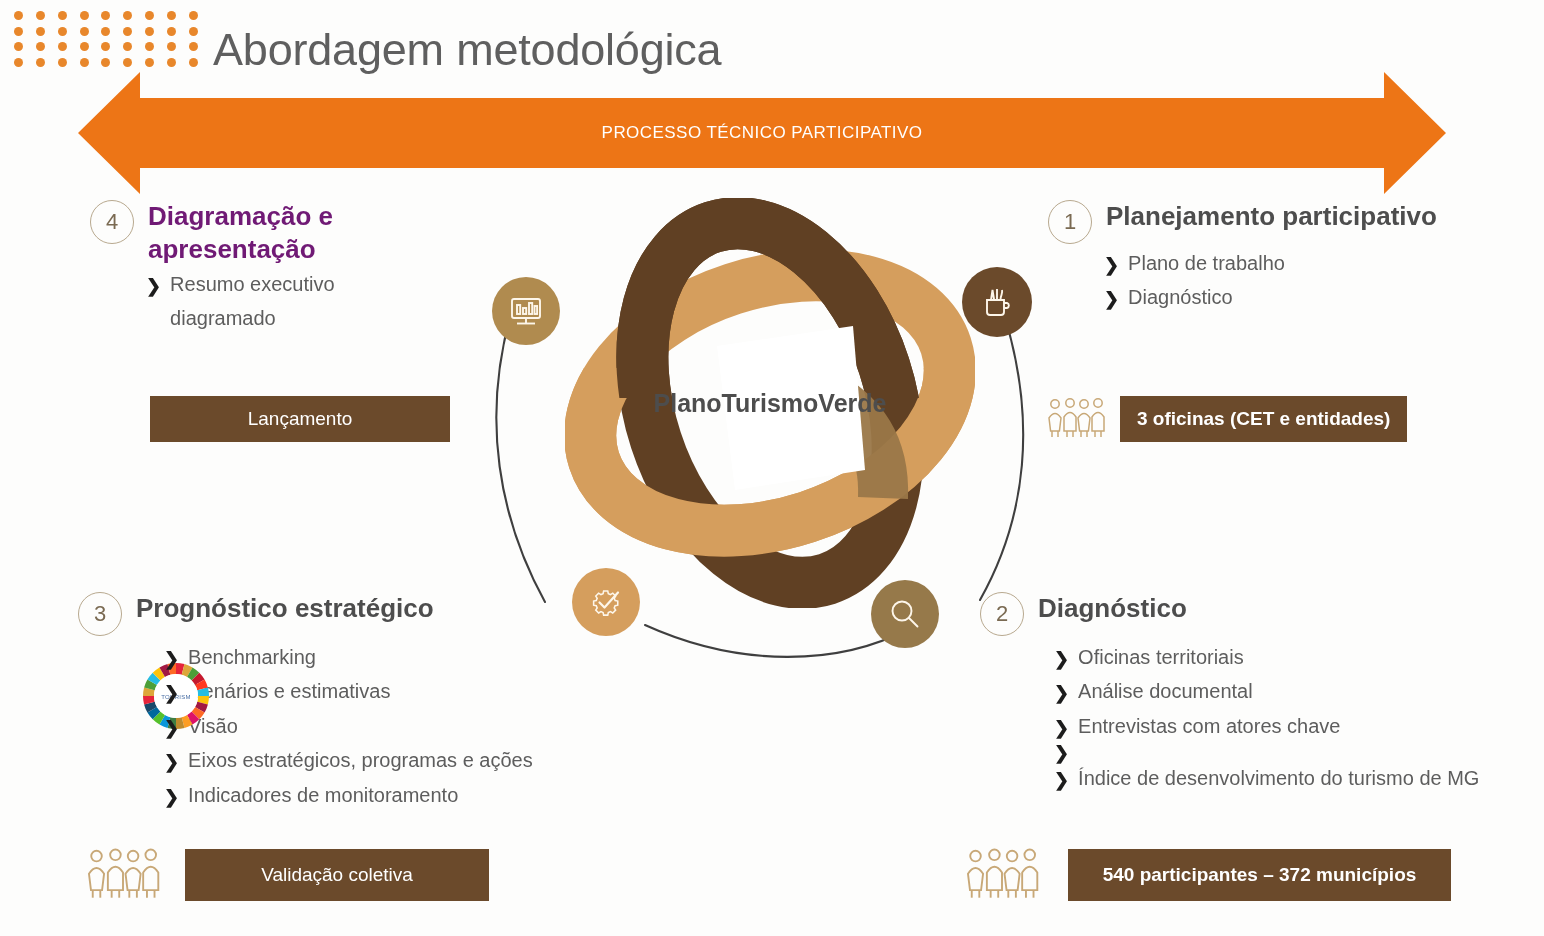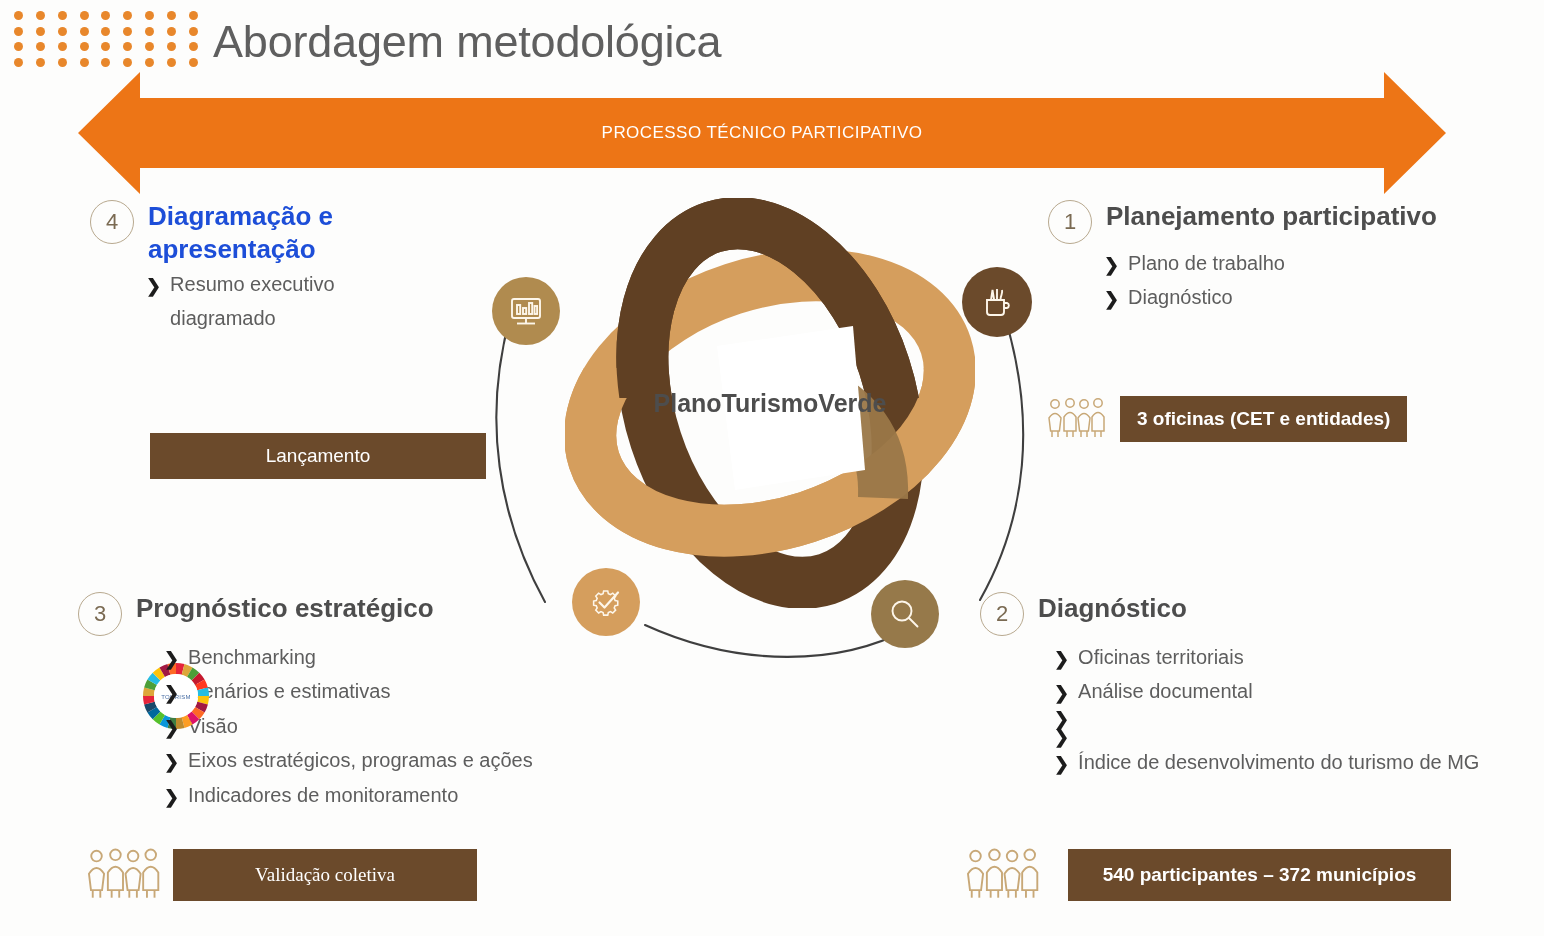--- a/index.html
+++ b/index.html
@@ -15,21 +15,21 @@
   
   .dots{
     position:absolute;left:8px;top:8px;width:196px;height:62px;
     display:grid;grid-template-columns:repeat(9,1fr);grid-template-rows:repeat(4,1fr);
   }
   .dots span{
     width:9px;height:9px;border-radius:50%;background:#e8872b;
     justify-self:center;align-self:center;
   }
   .slide-title{
-    position:absolute;left:213px;top:16px;
+    position:absolute;left:213px;top:24px;
     font-size:45px;color:#5f5f5f;font-weight:400;
     letter-spacing:-0.2px;line-height:1.15;
   }
 
   
   .arrow-band{position:absolute;left:78px;top:72px;width:1368px;height:122px;}
   .arrow-band svg{display:block;}
   .arrow-label{
     position:absolute;left:0;top:0;width:100%;height:122px;
     display:flex;align-items:center;justify-content:center;
@@ -66,21 +66,21 @@
   
   .q{position:absolute;}
   .q-head{display:flex;align-items:flex-start;gap:14px;}
   .num{
     flex:0 0 auto;width:42px;height:42px;border-radius:50%;
     border:1.4px solid #b8a98f;color:#7a6a52;
     display:flex;align-items:center;justify-content:center;
     font-size:22px;font-weight:400;
   }
   .q-title{font-size:26px;font-weight:bold;line-height:1.25;}
-  .t-brown{color:#1d4ed8;}
+  .t-brown{color:#701a75;}
   .t-gray {color:#4d4d4d;text-align:right;}
 
   ul.bullets{list-style:none;margin:0;padding:0;}
   ul.bullets li{
     display:flex;align-items:baseline;gap:9px;
     font-size:20px;color:#5d5d5d;line-height:1.72;
   }
   ul.bullets li .chev{
     color:#1c1c1c;font-weight:bold;font-size:18px;flex:0 0 auto;line-height:1;
     transform:translateY(1px);
@@ -92,31 +92,31 @@
   }
 
   .people{flex:0 0 auto;}
   .people svg{display:block;}
 
   
   #q4{left:90px;top:200px;width:430px;}
   #q4 .q-head{margin-left:0;}
   #q4 .q-title{width:255px;}
   #q4 ul.bullets{margin-left:56px;margin-top:2px;width:250px;}
-  #q4 .tag{position:absolute;left:60px;top:196px;width:336px;height:46px;margin-top:37px;}
+  #q4 .tag{position:absolute;left:60px;top:196px;width:300px;height:46px;}
 
   #q1{left:1048px;top:200px;width:470px;}
   #q1 ul.bullets{margin-left:56px;margin-top:2px;}
   #q1 .tag-row{position:absolute;left:-3px;top:196px;display:flex;align-items:center;gap:13px;}
   #q1 .tag{height:46px;padding:0 17px;font-weight:bold;}
 
   #q3{left:78px;top:592px;width:620px;}
   #q3 ul.bullets{margin-left:86px;margin-top:4px;}
   #q3 .sdg{position:absolute;left:62px;top:68px;width:72px;height:72px;}
-  #q3 .tag-row{position:absolute;left:5px;top:254px;display:flex;align-items:center;gap:10px;font-family:Liberation Serif, serif;}
+  #q3 .tag-row{position:absolute;left:5px;top:254px;display:flex;align-items:center;gap:22px;}
   #q3 .tag{width:304px;height:52px;}
 
   #q2{left:980px;top:592px;width:560px;}
   #q2 ul.bullets{margin-left:74px;margin-top:4px;}
   #q2 .tag-row{position:absolute;left:-18px;top:254px;display:flex;align-items:center;gap:26px;}
   #q2 .tag{width:383px;height:52px;font-weight:bold;}
 
   .sdg-wheel{position:relative;width:72px;height:72px;}
   .sdg-wheel svg{display:block;}
 </style>
@@ -404,20 +404,21 @@
       <li>
           <span class="chev">❯</span>
           <span>Oficinas territoriais</span>
         </li>
       <li>
           <span class="chev">❯</span>
           <span>Análise documental</span>
         </li>
       <li>
           <span class="chev">❯</span>
+          <span>Entrevistas com atores chave</span>
         </li>
       <li>
           <span class="chev">❯</span>
         </li>
       <li>
           <span class="chev">❯</span>
           <span>Índice de desenvolvimento do turismo de MG</span>
         </li>
     </ul>
 

